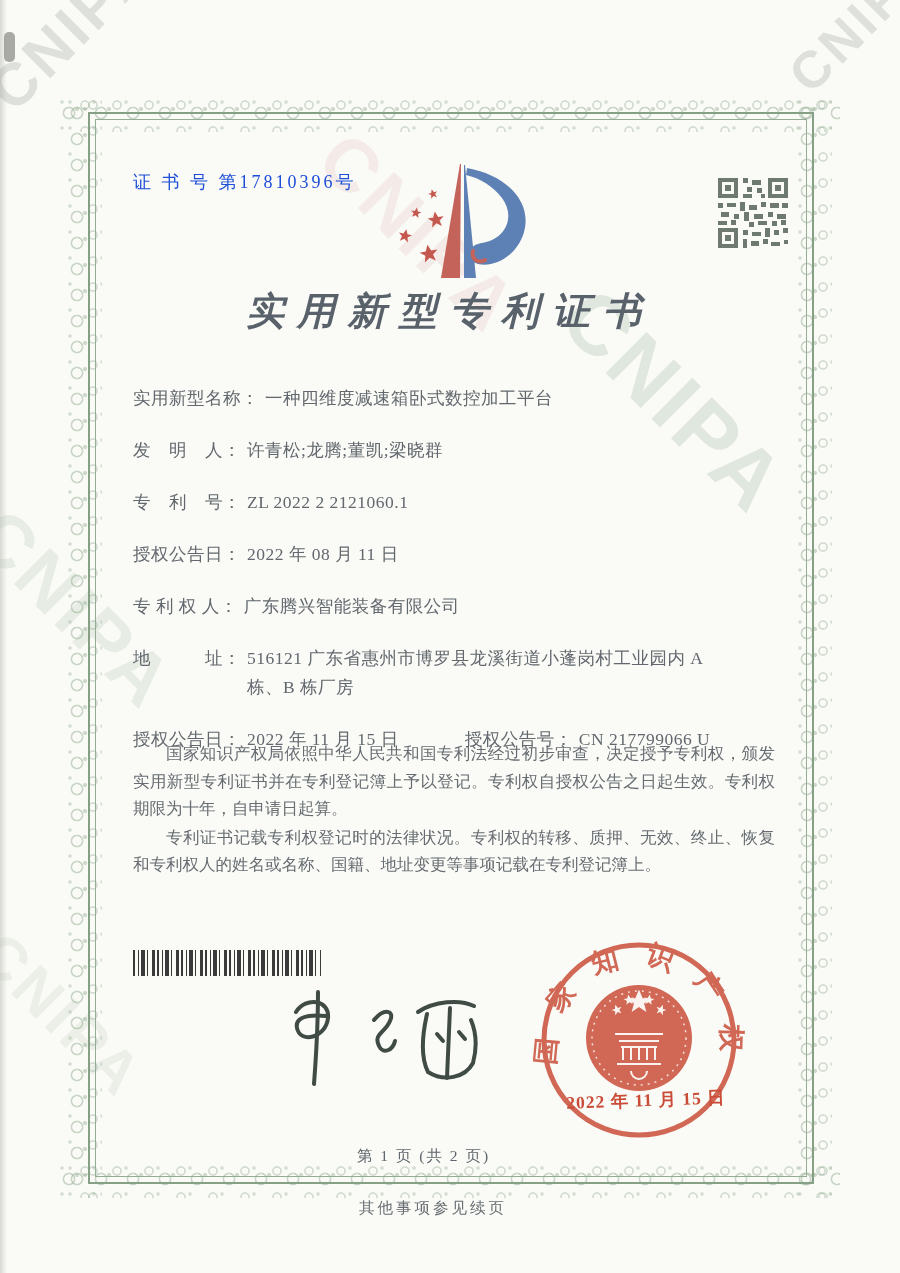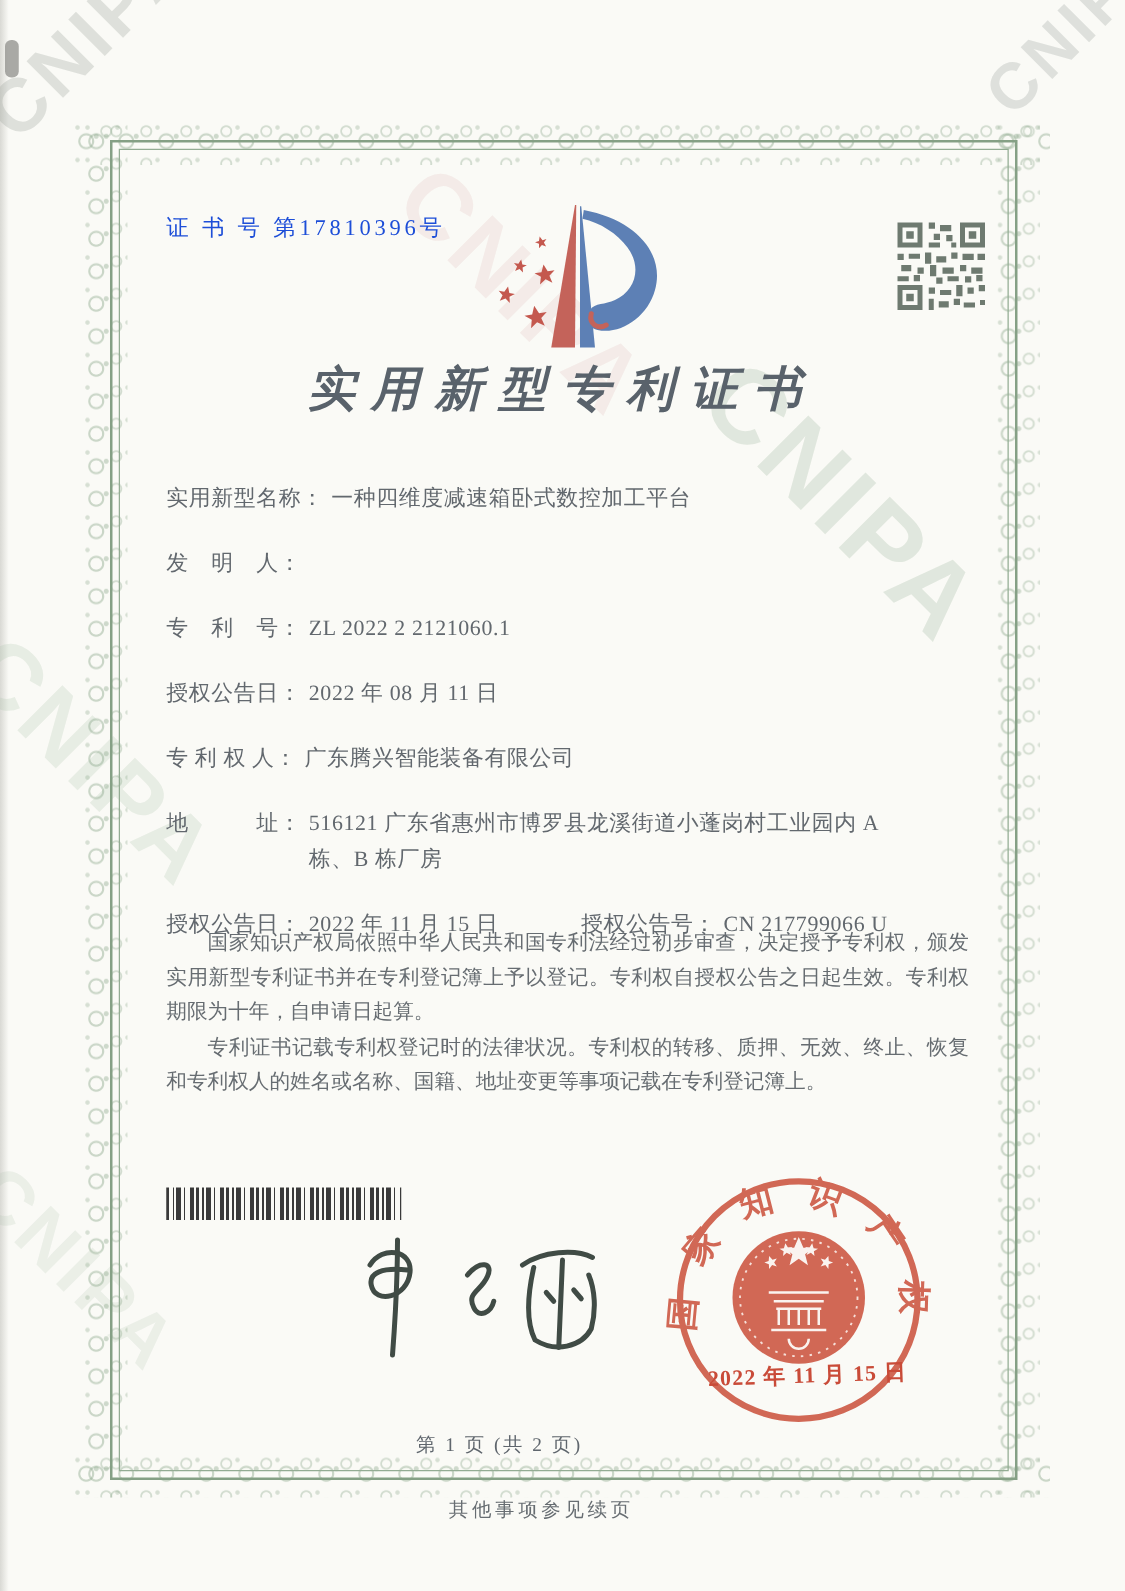--- a/index.html
+++ b/index.html
@@ -69,21 +69,21 @@
   
   .commissioner{position:absolute;left:142px;top:1018px;font-size:19px;letter-spacing:5px;color:#565d62;}
   .commissioner .name{margin-top:16px;}
   .signature{position:absolute;left:268px;top:988px;}
   
   .seal{position:absolute;left:533px;top:934px;opacity:.92;}
   .seal-date{position:absolute;left:556px;top:1088px;width:180px;text-align:center;
     color:#c94b38;font-size:17.5px;letter-spacing:1px;font-weight:bold;transform:rotate(-2deg);}
   
   .page-indicator{position:absolute;left:0;top:1146px;width:799px;text-align:center;
-    font-size:15.5px;letter-spacing:2px;color:#5f666d;}
+    font-size:15.5px;letter-spacing:2px;color:#5f666d;padding-left:24px;}
   .cont-note{position:absolute;left:0;top:1198px;width:866px;text-align:center;
     font-size:15.5px;letter-spacing:3px;color:#676d72;}
 </style>
 </head>
 <body>
 
 <div class="page">
 
   <div class="edge-shade-left"></div>
   <div class="smudge"></div>
@@ -168,20 +168,21 @@
 
   <div class="title">实用新型专利证书</div>
 
   <div class="fields">
     <div class="frow">
       <span class="lbl">实用新型名称：</span>
       <span class="val">一种四维度减速箱卧式数控加工平台</span>
     </div>
     <div class="frow">
       <span class="lbl">发　明　人：</span>
+      <span class="val">许青松;龙腾;董凯;梁晓群</span>
     </div>
     <div class="frow">
       <span class="lbl">专　利　号：</span>
       <span class="val">ZL 2022 2 2121060.1</span>
     </div>
     <div class="frow">
       <span class="lbl">授权公告日：</span>
       <span class="val">2022 年 08 月 11 日</span>
     </div>
     <div class="frow">

